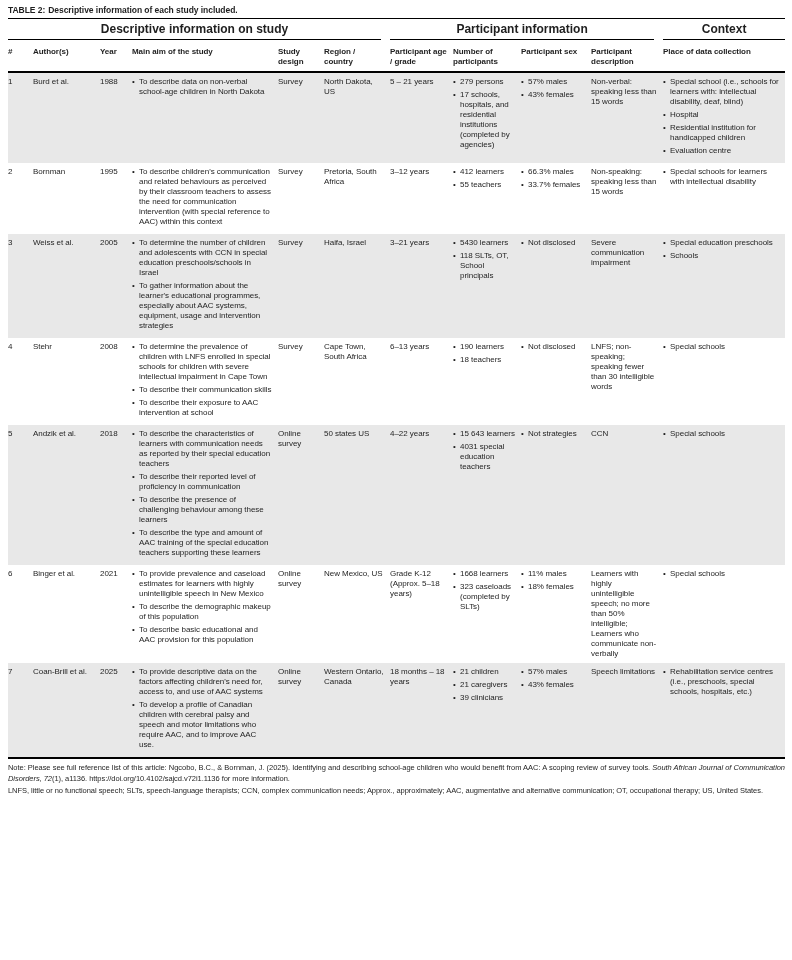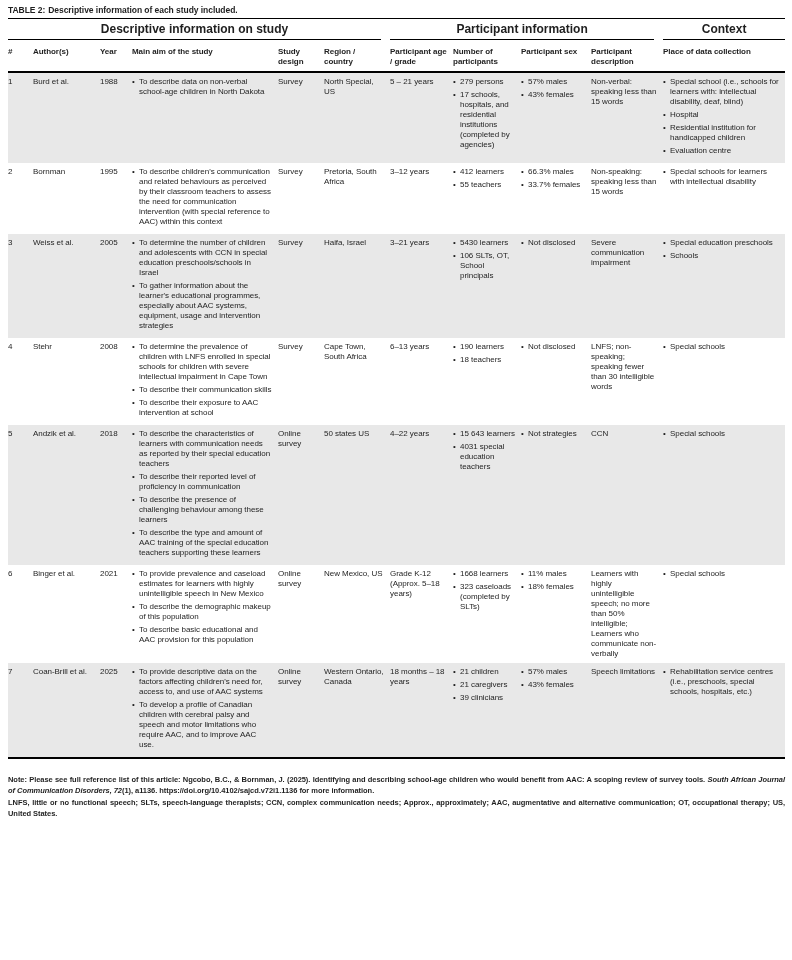--- a/index.html
+++ b/index.html
@@ -39,21 +39,21 @@
     letter-spacing: -0.05px;
   }
   tbody td {
     vertical-align: top;
     padding: 4px 6px 4px 0;
     letter-spacing: -0.05px;
   }
   tbody tr.shaded { background: #e8e8e8; }
   .bullet { position: relative; padding-left: 7px; margin: 0 0 3px 0; }
   .bullet::before { content: "\2022"; position: absolute; left: 0; top: 0; }
-  .notes { margin-top: 16px; font-size: 7.5px; line-height: 1.42; text-align: justify; letter-spacing: -0.05px; font-weight: bold; }
+  .notes { margin-top: 4px; font-size: 7.5px; line-height: 1.42; text-align: justify; letter-spacing: -0.05px; }
   .notes p { margin: 0 0 2px 0; }
   .note-italic { font-style: italic; }
 </style>
 </head>
 <body>
 
 <div class="table-title">
   <span class="title-prefix">TABLE 2:</span><span>Descriptive information of each study included.</span>
 </div>
 
@@ -99,21 +99,21 @@
   </thead>
   <tbody id="table-body">
       <tr class="shaded">
     <td>1</td>
     <td>Burd et al.</td>
     <td>1988</td>
     <td>
           <div class="bullet">To describe data on non-verbal school-age children in North Dakota</div>
         </td>
     <td>Survey</td>
-    <td>North Special, US</td>
+    <td>North Dakota, US</td>
     <td>5 – 21 years</td>
     <td>
           <div class="bullet">279 persons</div>
           <div class="bullet">17 schools, hospitals, and residential institutions (completed by agencies)</div>
         </td>
     <td>
           <div class="bullet">57% males</div>
           <div class="bullet">43% females</div>
         </td>
     <td>Non-verbal: speaking less than 15 words</td>
@@ -153,21 +153,21 @@
     <td>2005</td>
     <td>
           <div class="bullet">To determine the number of children and adolescents with CCN in special education preschools/schools in Israel</div>
           <div class="bullet">To gather information about the learner's educational programmes, especially about AAC systems, equipment, usage and intervention strategies</div>
         </td>
     <td>Survey</td>
     <td>Haifa, Israel</td>
     <td>3–21 years</td>
     <td>
           <div class="bullet">5430 learners</div>
-          <div class="bullet">106 SLTs, OT, School principals</div>
+          <div class="bullet">118 SLTs, OT, School principals</div>
         </td>
     <td>
           <div class="bullet">Not disclosed</div>
         </td>
     <td>Severe communication impairment</td>
     <td>
           <div class="bullet">Special education preschools</div>
           <div class="bullet">Schools</div>
         </td>
   </tr>

